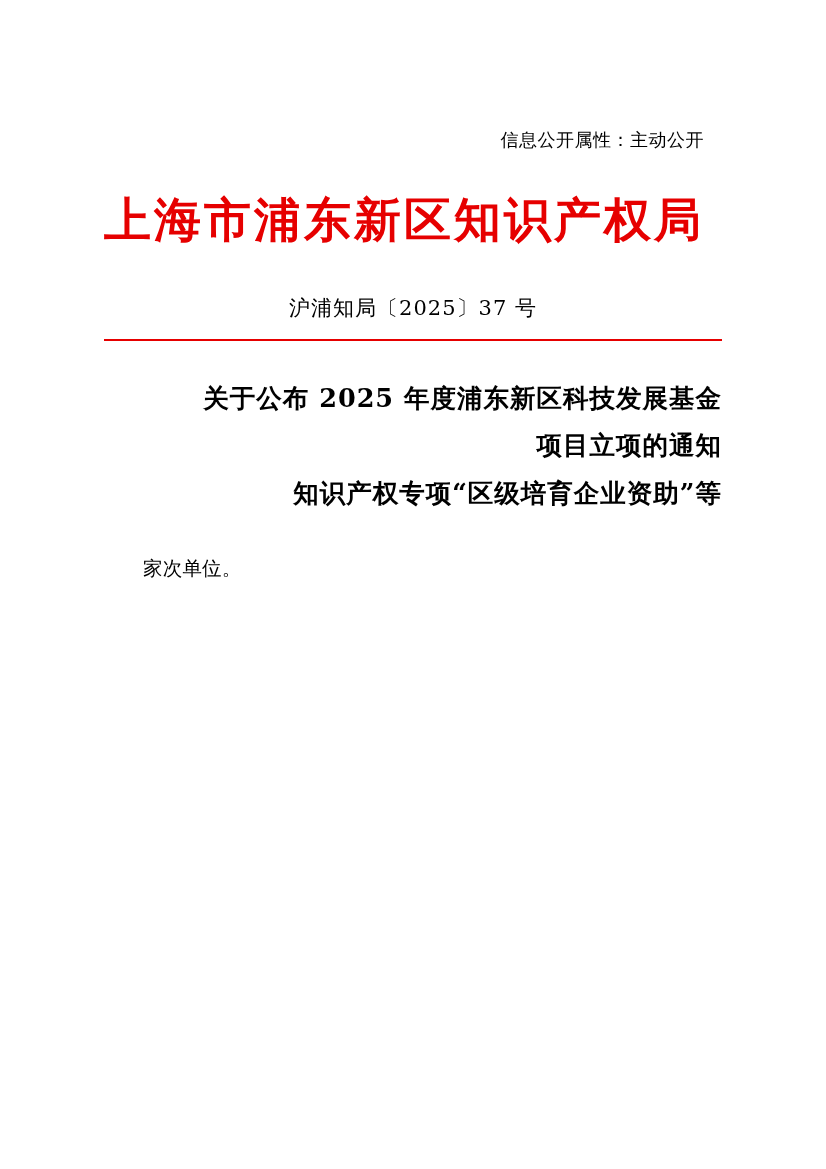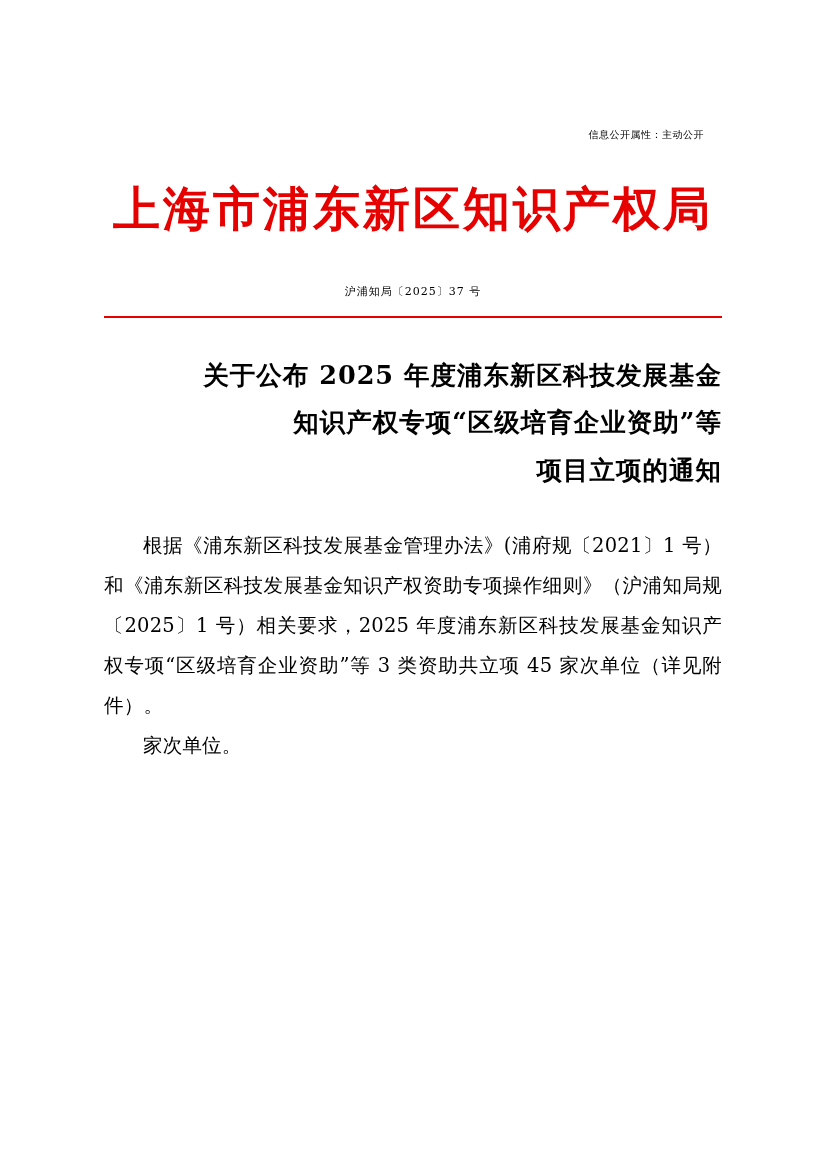--- a/index.html
+++ b/index.html
@@ -21,42 +21,41 @@
     height: 1169px;
     box-sizing: border-box;
     padding: 0 104px;
   }
 
   .disclosure-line {
     margin-top: 128px;
     text-align: right;
     padding-right: 18px;
     font-family: "DejaVu Sans", sans-serif;
-    font-size: 10px;
+    font-size: 18px;
     letter-spacing: 0.5px;
     color: #000;
   }
 
   .org-title {
     margin-top: 42px;
-    text-align: center;
     color: #e60000;
-    font-family: Liberation Serif, serif;
+    font-family: Liberation Sans, sans-serif;
     font-weight: bold;
     font-size: 47px;
     letter-spacing: 3px;
     line-height: 1.1;
     white-space: nowrap;
   }
 
   .doc-number {
     margin-top: 48px;
     text-align: center;
     font-family: "DejaVu Serif", serif;
-    font-size: 11px;
+    font-size: 21px;
     letter-spacing: 1px;
   }
 
   .red-rule {
     margin-top: 17px;
     height: 2.5px;
     background: #e60000;
     width: 100%;
   }
 
@@ -95,22 +94,21 @@
   <div class="disclosure-line">信息公开属性：主动公开</div>
 
   <div class="org-title">上海市浦东新区知识产权局</div>
 
   <div class="doc-number">沪浦知局〔2025〕37 号</div>
 
   <div class="red-rule"></div>
 
   <div class="doc-title">
     <div>关于公布 2025 年度浦东新区科技发展基金</div>
+    <div>项目立项的通知</div>
     <div>知识产权专项“区级培育企业资助”等</div>
-    <div>项目立项的通知</div>
   </div>
 
   <div class="body-text">
-    <p>根据《浦东新区科技发展基金管理办法》(浦府规〔2021〕1 号）和《浦东新区科技发展基金知识产权资助专项操作细则》（沪浦知局规〔2025〕1 号）相关要求，2025 年度浦东新区科技发展基金知识产权专项“区级培育企业资助”等 3 类资助共立项 45 家次单位（详见附件）。</p>
     <p>家次单位。</p>
   </div>
 
 </div>
 
 </body></html>

